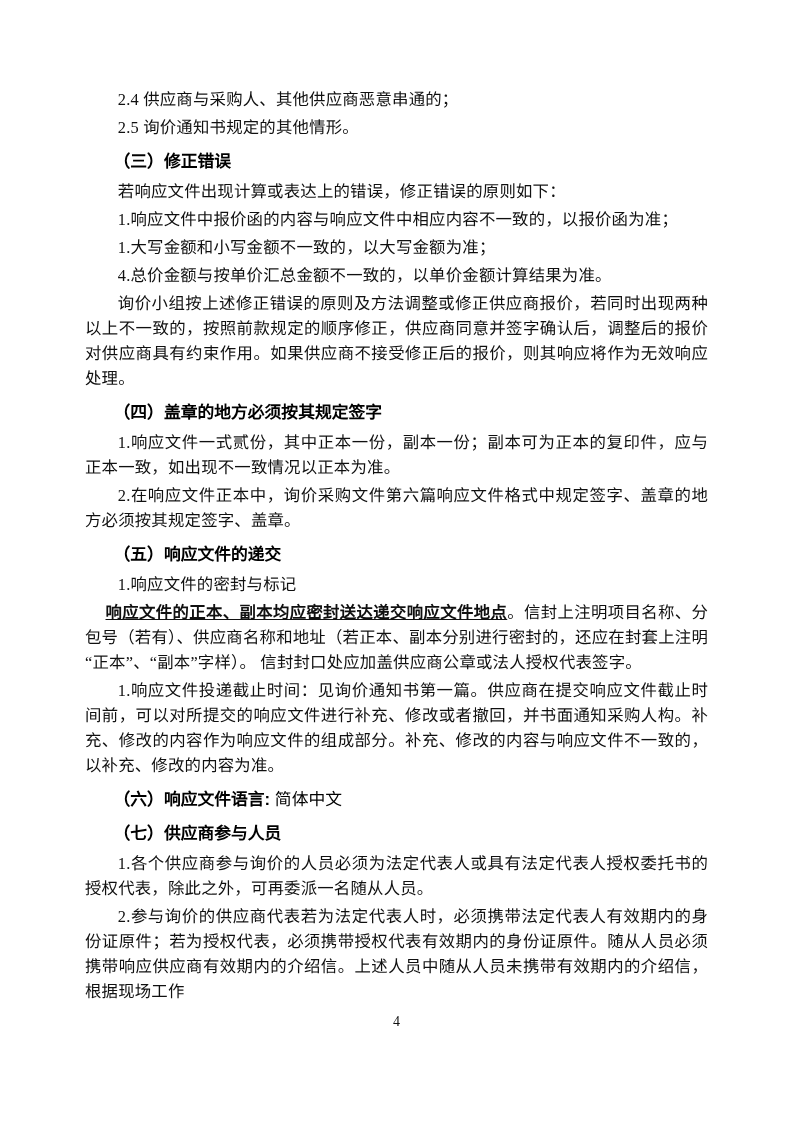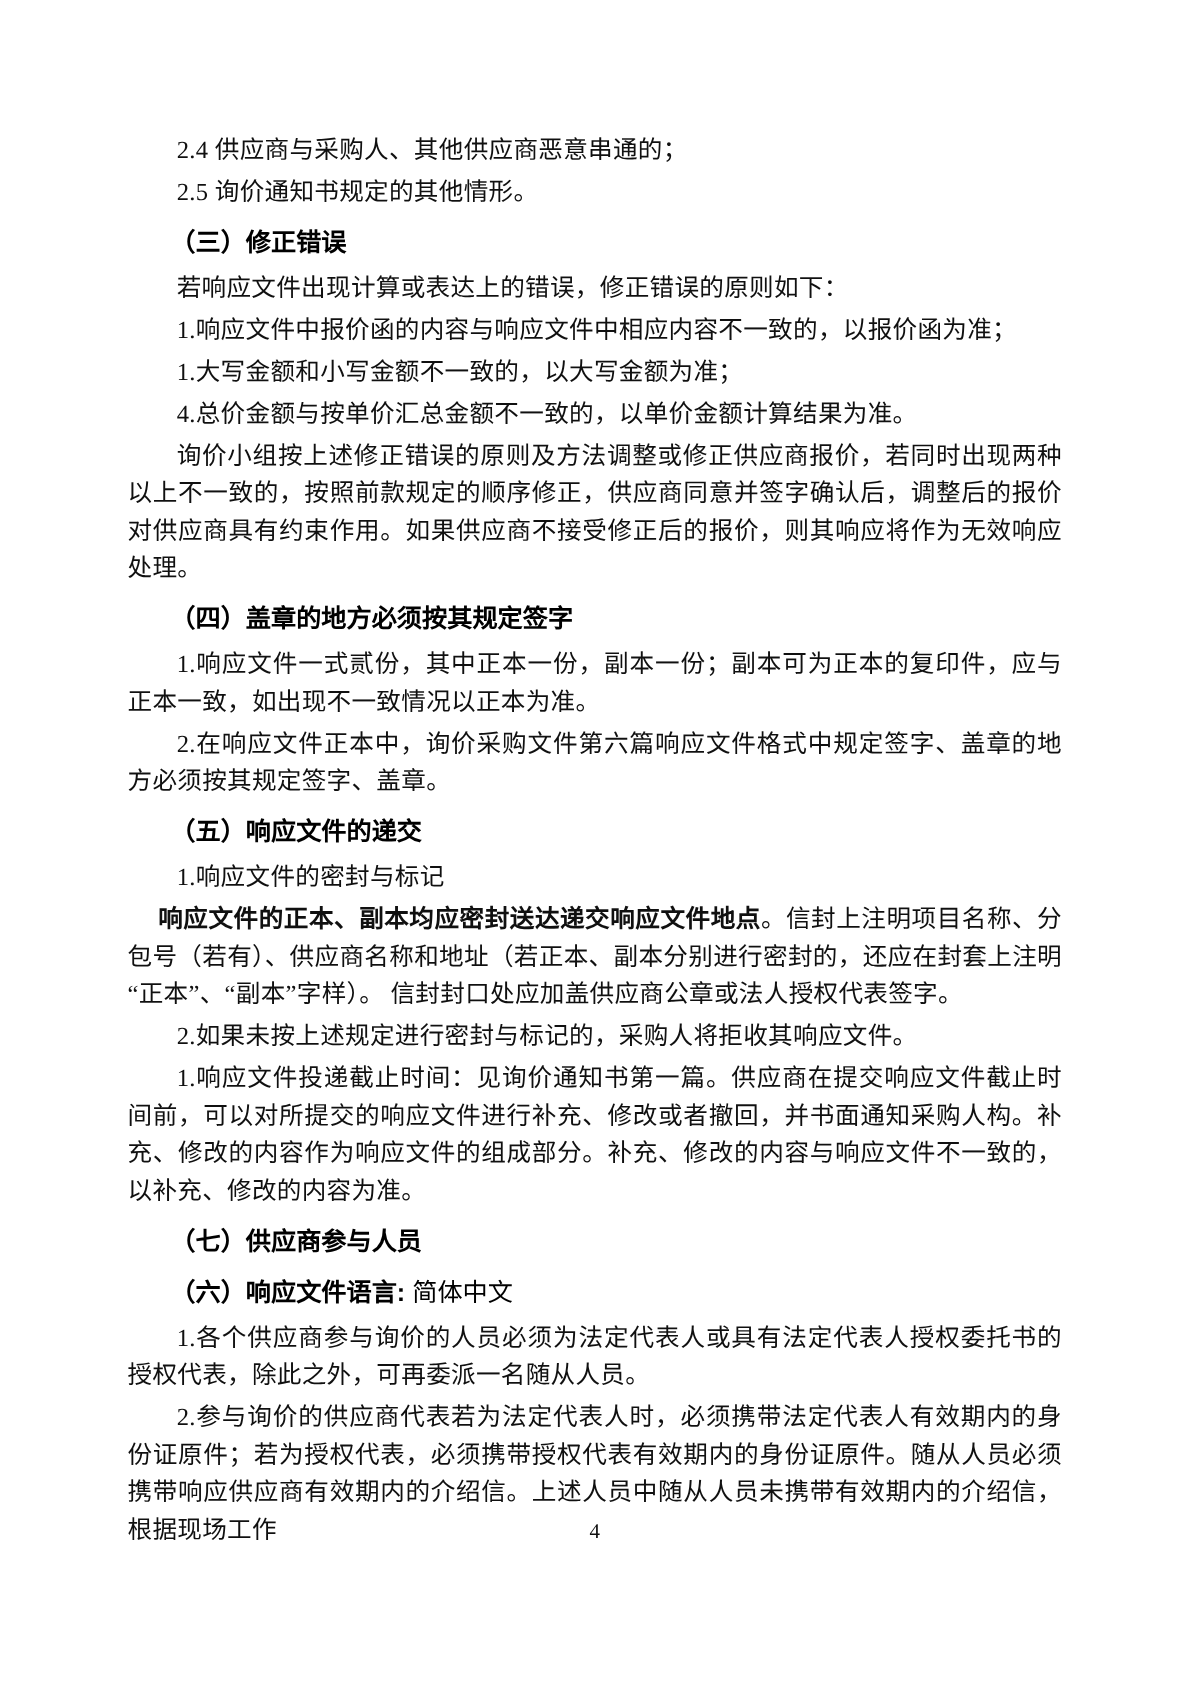--- a/index.html
+++ b/index.html
@@ -28,20 +28,21 @@
     margin: 3px 0;
     text-align: justify;
     text-indent: 2em;
     letter-spacing: 0.2px;
   }
   .para-em {
     text-indent: 1.25em;
   }
   .bold-underline {
     font-weight: bold;
+    text-decoration: underline;
   }
   .heading {
     font-family: "Liberation Sans", "DejaVu Sans", sans-serif;
     font-weight: bold;
     font-size: 16.8px;
     line-height: 25px;
     margin: 9px 0 5px;
     text-indent: 1.7em;
     color: #000000;
   }
@@ -71,21 +72,20 @@
       <p class="para">1.响应文件中报价函的内容与响应文件中相应内容不一致的，以报价函为准；</p>
       <p class="para">1.大写金额和小写金额不一致的，以大写金额为准；</p>
       <p class="para">4.总价金额与按单价汇总金额不一致的，以单价金额计算结果为准。</p>
       <p class="para">询价小组按上述修正错误的原则及方法调整或修正供应商报价，若同时出现两种以上不一致的，按照前款规定的顺序修正，供应商同意并签字确认后，调整后的报价对供应商具有约束作用。如果供应商不接受修正后的报价，则其响应将作为无效响应处理。</p>
       <p class="heading"><span>（四）盖章的地方必须按其规定签字</span></p>
       <p class="para">1.响应文件一式贰份，其中正本一份，副本一份；副本可为正本的复印件，应与正本一致，如出现不一致情况以正本为准。</p>
       <p class="para">2.在响应文件正本中，询价采购文件第六篇响应文件格式中规定签字、盖章的地方必须按其规定签字、盖章。</p>
       <p class="heading"><span>（五）响应文件的递交</span></p>
       <p class="para">1.响应文件的密封与标记</p>
       <p class="para para-em"><span class="bold-underline">响应文件的正本、副本均应密封送达递交响应文件地点</span>。信封上注明项目名称、分包号（若有）、供应商名称和地址（若正本、副本分别进行密封的，还应在封套上注明“正本”、“副本”字样）。 信封封口处应加盖供应商公章或法人授权代表签字。</p>
-      <p class="para">2.如果未按上述规定进行密封与标记的，采购人将拒收其响应文件。</p>
       <p class="para">1.响应文件投递截止时间：见询价通知书第一篇。供应商在提交响应文件截止时间前，可以对所提交的响应文件进行补充、修改或者撤回，并书面通知采购人构。补充、修改的内容作为响应文件的组成部分。补充、修改的内容与响应文件不一致的，以补充、修改的内容为准。</p>
+      <p class="heading"><span>（六）响应文件语言: </span><span class="tail">简体中文</span></p>
       <p class="heading"><span>（七）供应商参与人员</span></p>
-      <p class="heading"><span>（六）响应文件语言: </span><span class="tail">简体中文</span></p>
       <p class="para">1.各个供应商参与询价的人员必须为法定代表人或具有法定代表人授权委托书的授权代表，除此之外，可再委派一名随从人员。</p>
       <p class="para">2.参与询价的供应商代表若为法定代表人时，必须携带法定代表人有效期内的身份证原件；若为授权代表，必须携带授权代表有效期内的身份证原件。随从人员必须携带响应供应商有效期内的介绍信。上述人员中随从人员未携带有效期内的介绍信，根据现场工作</p>
     </div>
   <div class="page-number">4</div>
 </div>
 
 </body></html>

